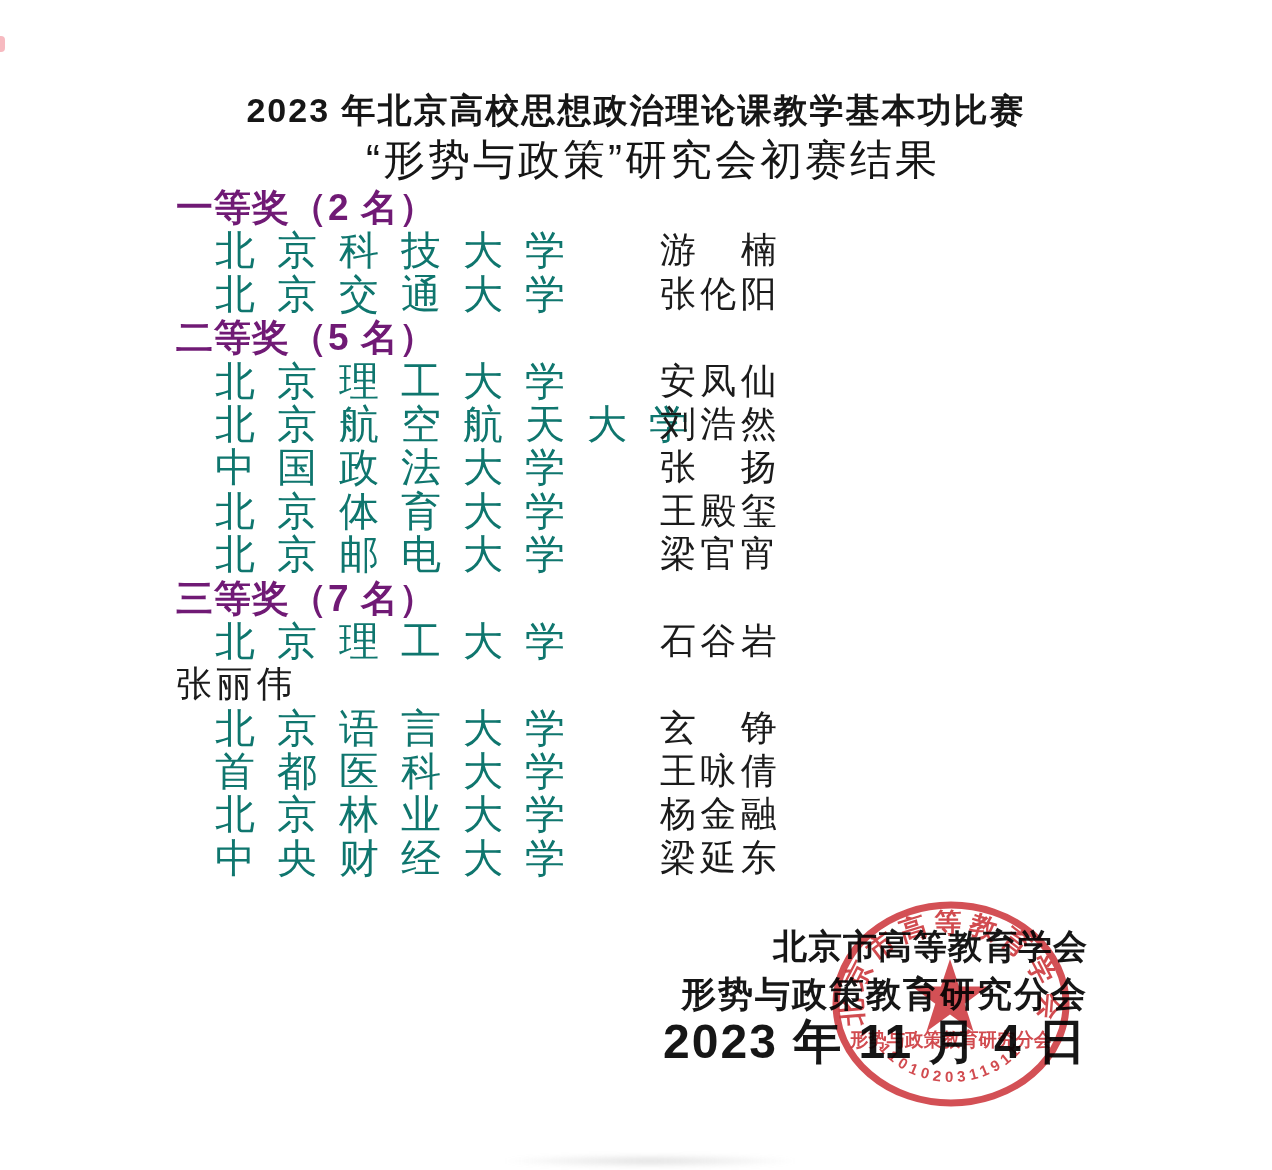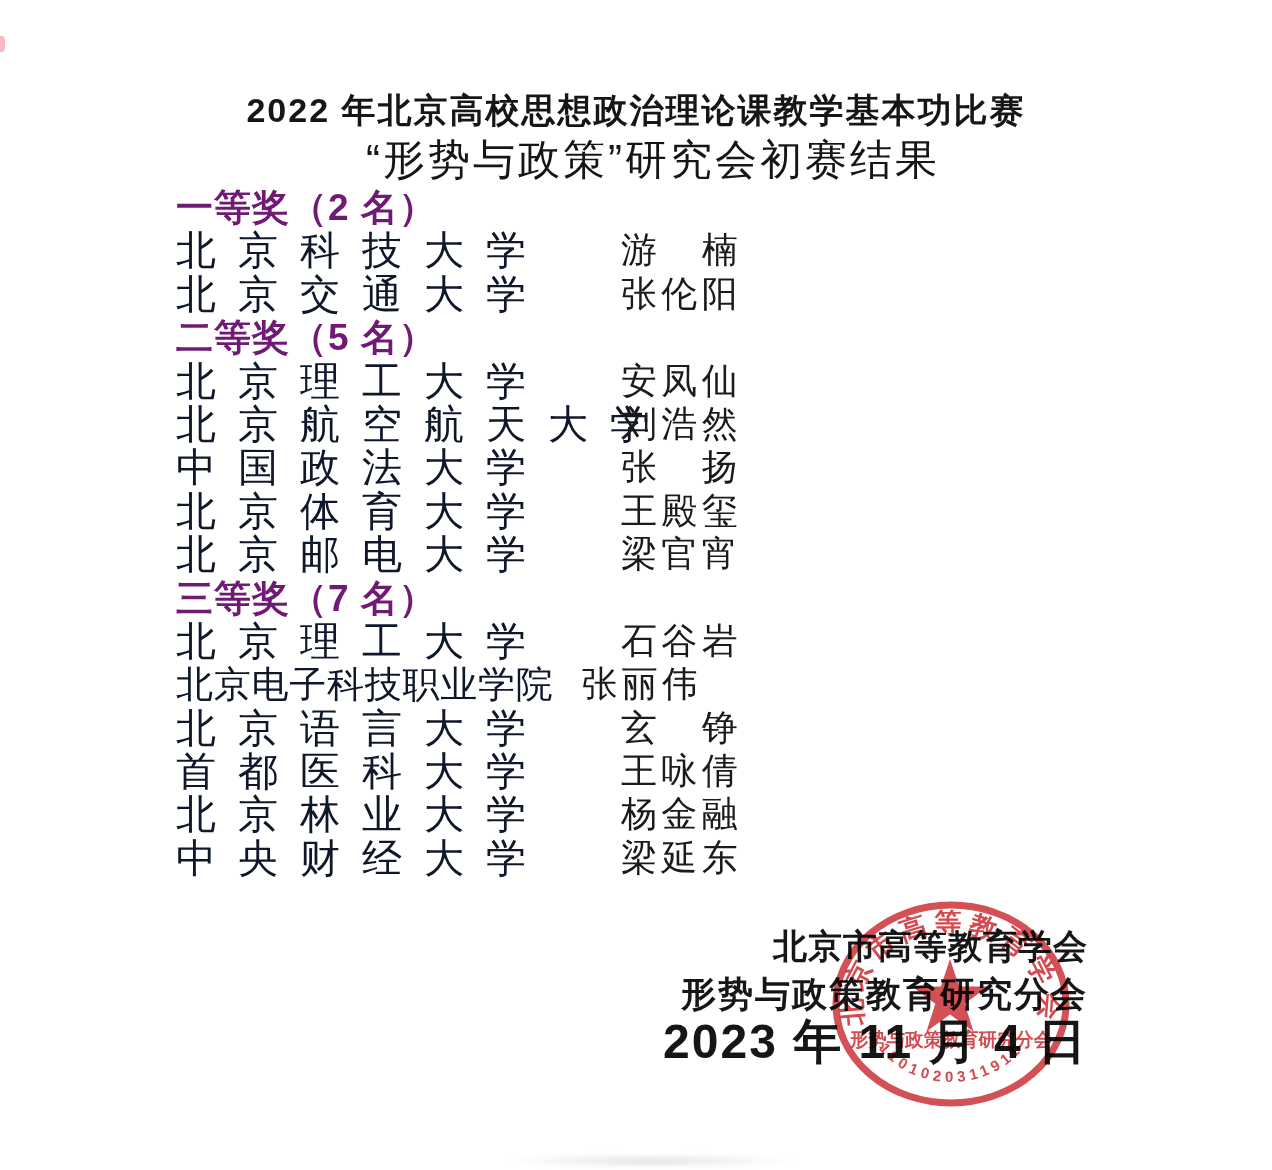--- a/index.html
+++ b/index.html
@@ -23,21 +23,21 @@
   
   .award-list{position:absolute;left:176px;top:186px;width:960px;}
   .line{height:43.4px;line-height:43.4px;white-space:nowrap;}
   .tier-header{
     font-family:"Liberation Sans", sans-serif;font-weight:bold;
     font-size:37px;color:#701a75;letter-spacing:1px;
   }
   .row{display:flex;}
   .school{
     flex:none;width:445px;font-size:40px;letter-spacing:0.55em;
-    color:#0f172a;overflow:visible;
+    color:#0f766e;overflow:visible;margin-left:39px;
   }
   .name{
     flex:none;font-size:36px;letter-spacing:0.12em;color:#1b1b1b;
   }
   .row.tight .school{
     width:auto;letter-spacing:0.02em;font-size:37px;margin-right:28px;
   }
   
   .signature{
     position:absolute;top:922px;right:184px;text-align:right;
@@ -63,21 +63,21 @@
     position:absolute;left:500px;top:1154px;width:300px;height:14px;
     background:radial-gradient(ellipse at center, rgba(150,150,150,0.28), rgba(150,150,150,0) 70%);
     filter:blur(2px);
   }
 </style>
 </head>
 <body>
 
 <div class="page">
 
-  <div class="doc-title">2022 年北京高校思想政治理论课教学基本功比赛</div>
+  <div class="doc-title">2023 年北京高校思想政治理论课教学基本功比赛</div>
   <div class="doc-subtitle">“形势与政策”研究会初赛结果</div>
 
   <div class="award-list">
 
     <div class="line tier-header">一等奖（2 名）</div>
     <div class="line row">
       <span class="school">北京科技大学</span>
       <span class="name">游　楠</span>
     </div>
     <div class="line row">
@@ -106,21 +106,20 @@
       <span class="school">北京邮电大学</span>
       <span class="name">梁官宵</span>
     </div>
 
     <div class="line tier-header">三等奖（7 名）</div>
     <div class="line row">
       <span class="school">北京理工大学</span>
       <span class="name">石谷岩</span>
     </div>
     <div class="line row tight">
-      <span class="school">北京电子科技职业学院</span>
       <span class="name">张丽伟</span>
     </div>
     <div class="line row">
       <span class="school">北京语言大学</span>
       <span class="name">玄　铮</span>
     </div>
     <div class="line row">
       <span class="school">首都医科大学</span>
       <span class="name">王咏倩</span>
     </div>

